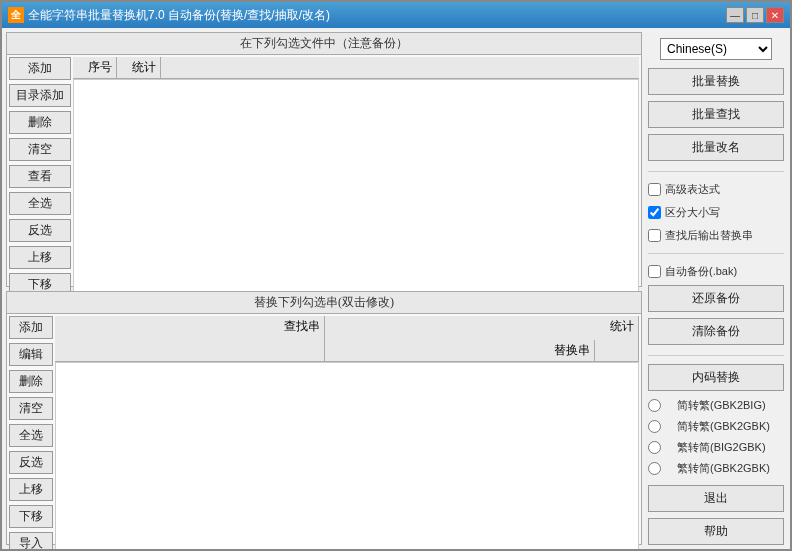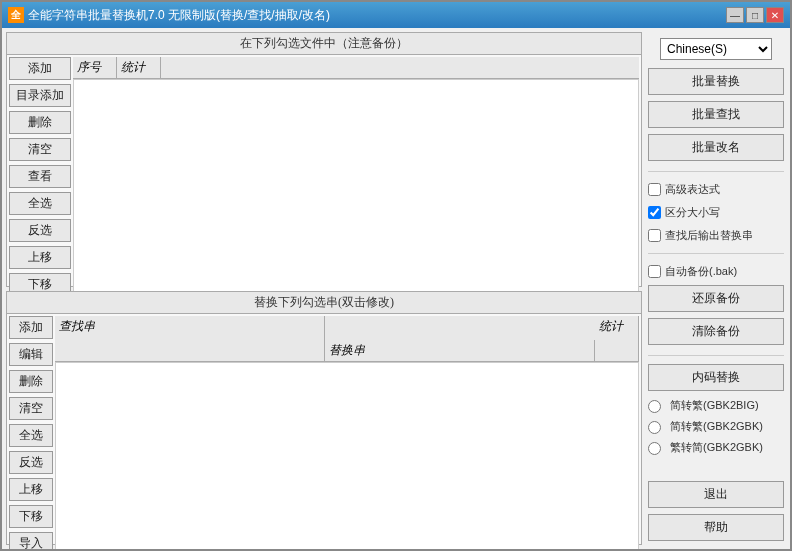--- a/index.html
+++ b/index.html
@@ -125,22 +125,21 @@
     }
     .table-header {
       display: flex;
       background: #e8e8e8;
       border-bottom: 1px solid #aaa;
       font-size: 12px;
     }
     .table-header .col {
       border-right: 1px solid #aaa;
       padding: 2px 4px;
-      text-align: left;
-      font-style: italic;
+      text-align: right;
     }
     .col-seq { width: 44px; }
     .col-path { flex: 1; }
     .col-stat { width: 44px; }
     .col-search { flex: 1; }
     .col-replace { flex: 1; margin-top: 24px; }
     .table-body {
       flex: 1;
       background: white;
       border: 1px solid #ccc;
@@ -185,22 +184,22 @@
     .checkbox-row input[type="checkbox"] {
       margin: 0;
       cursor: pointer;
     }
     .divider {
       border-top: 1px solid #ccc;
       margin: 4px 0;
     }
     .radio-row {
       display: flex;
-      align-items: flex-end;
-      gap: 9px;
+      align-items: center;
+      gap: 16px;
       padding: 1px 0;
       font-size: 11px;
       color: #333;
     }
     .radio-row input[type="radio"] {
       margin: 0;
       cursor: pointer;
     }
     .top-section {
       flex: 1;
@@ -212,21 +211,21 @@
     }
   </style>
 </head>
 <body>
 
 <div class="window">
 
   <div class="title-bar">
     <div class="title-bar-left">
       <div class="title-icon">全</div>
-      <span>全能字符串批量替换机7.0 无限制版(替换/查找/抽取/改名)</span>
+      <span>全能字符串批量替换机7.0 自动备份(替换/查找/抽取/改名)</span>
     </div>
     <div class="title-controls">
       <div class="title-btn">—</div>
       <div class="title-btn">□</div>
       <div class="title-btn close">✕</div>
     </div>
   </div>
 
   <div class="content">
 
@@ -328,20 +327,24 @@
 
       <div class="radio-row">
         <input type="radio" name="codeConv" id="r0" style="">
         <label for="r0">简转繁(GBK2BIG)</label>
       </div>
       <div class="radio-row">
         <input type="radio" name="codeConv" id="r1" style="">
         <label for="r1">简转繁(GBK2GBK)</label>
       </div>
       <div class="radio-row">
+        <input type="radio" name="codeConv" id="r2" style="">
+        <label for="r2">繁转简(BIG2GBK)</label>
+      </div>
+      <div class="radio-row">
         <input type="radio" name="codeConv" id="r3" style="">
         <label for="r3">繁转简(GBK2GBK)</label>
       </div>
 
       <div style="flex:1"></div>
 
       <button class="right-btn">退出</button>
       <button class="right-btn">帮助</button>
 
     </div>

